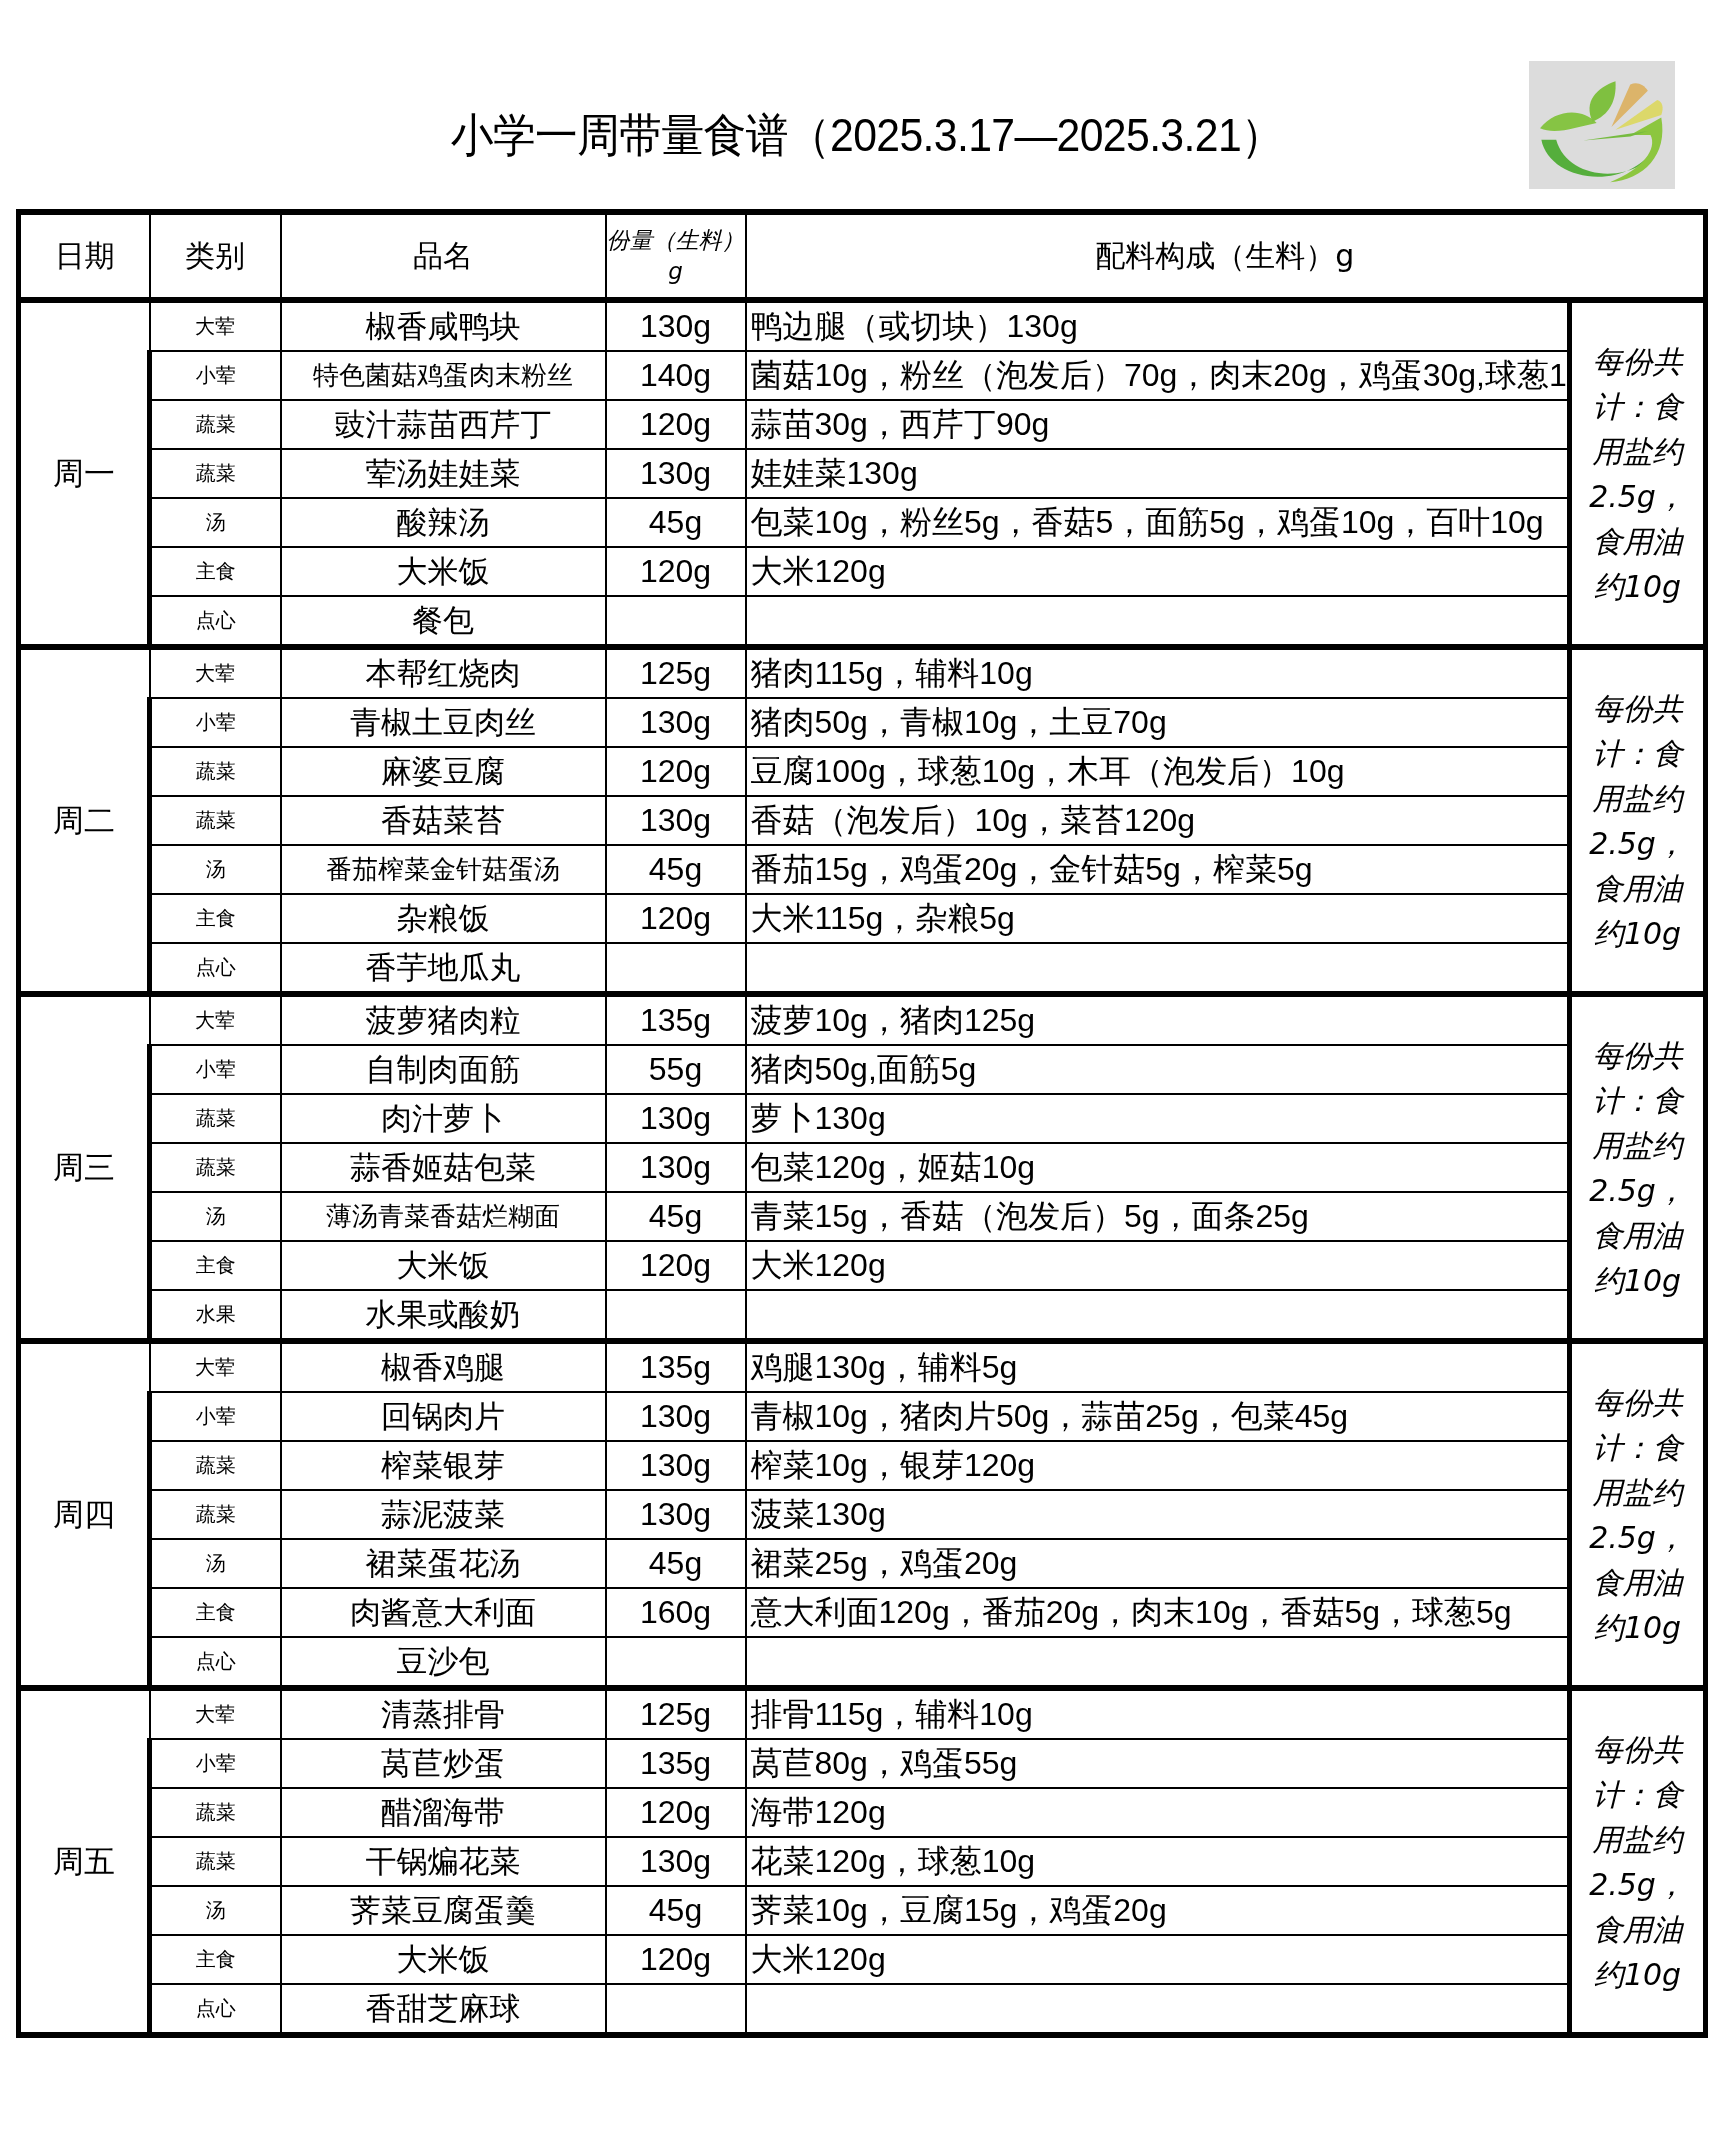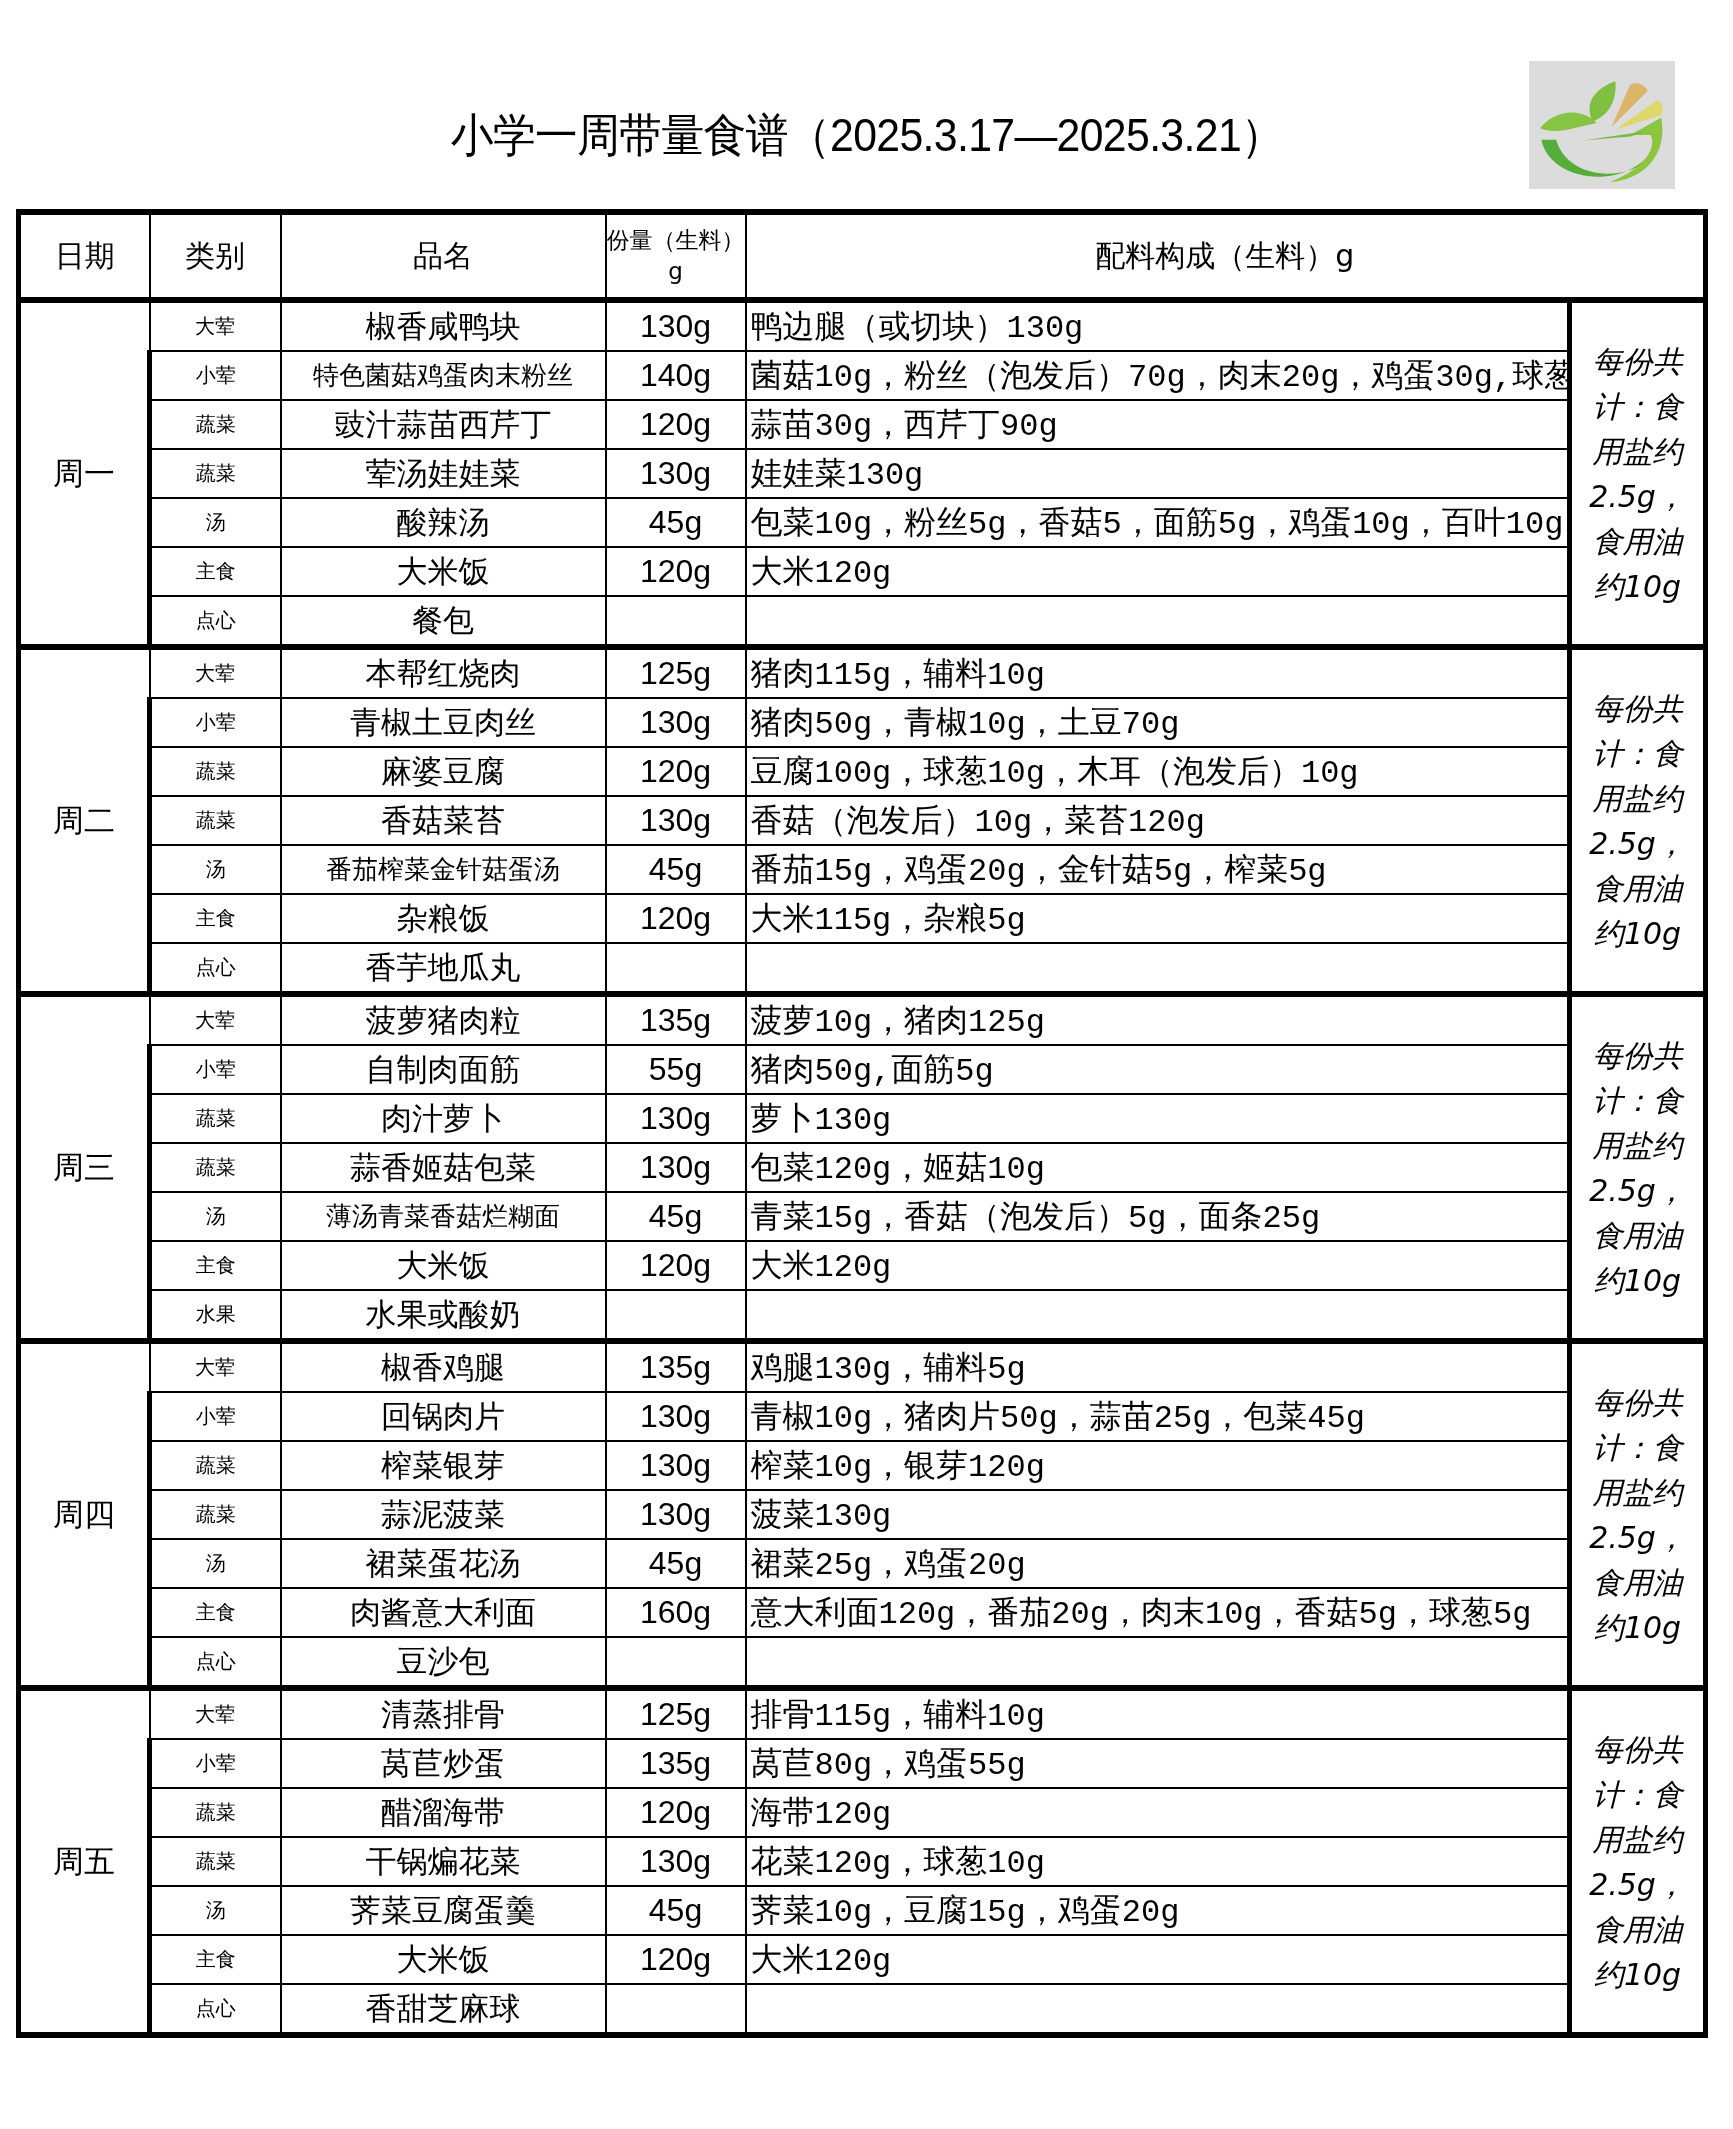--- a/index.html
+++ b/index.html
@@ -8,30 +8,30 @@
   .title { position:absolute; left:0; width:1734px; top:101px; text-align:center;
            font-size:46px; line-height:68px; font-family:"Liberation Sans", "DejaVu Sans", sans-serif;
            letter-spacing:-0.7px; transform:scaleX(0.93); transform-origin:center; }
   .logo { position:absolute; left:1529px; top:61px; width:146px; height:128px; background:#dcdcdc; }
   .logo svg { width:100%; height:100%; display:block; }
   table.menu { position:absolute; left:16px; top:209px; border-collapse:collapse; table-layout:fixed;
                width:1687px;padding-left:40px; }
   table.menu td, table.menu th { border:2px solid #000; padding:0; text-align:center; vertical-align:middle;
                overflow:hidden; white-space:nowrap; font-weight:normal; }
   table.menu th { height:82px; font-size:30px; font-family:"DejaVu Sans", sans-serif; }
-  table.menu th.qty-h { font-size:23px; line-height:31px; white-space:normal; }
+  table.menu th.qty-h { font-size:23px; line-height:31px; white-space:normal;font-style:italic; }
   table.menu tr.head th { border-top:6.8px solid #000; border-bottom:6.8px solid #000; }
   table.menu td { height:47px; }
   .c-day { font-size:31px; font-family:"DejaVu Sans", sans-serif; }
   .c-cat { font-size:20px; font-family:"DejaVu Sans", sans-serif; }
   .c-name { font-size:31px; font-family:Liberation Mono, monospace; }
   .c-name.small { font-size:26px;margin-left:16px; }
   .c-qty { font-size:32px; font-family:"Liberation Sans", sans-serif; }
   .c-ing { text-align:left !important; padding-left:4px !important; font-size:32px;
-           font-family:Liberation Mono, monospace; }
+           font-family:Liberation Sans, sans-serif; }
   .c-ing.small { font-size:32px; }
   .c-note { font-size:30px; line-height:45px; white-space:normal !important; font-family:"DejaVu Sans", sans-serif;
             text-align:right; padding:0 9.5px !important; border-left:5.4px solid #000 !important;
             border-right:5.4px solid #000 !important; word-break:break-all;font-style:italic; }
   tr.day-start td { border-top:6px solid #000; }
   table.menu tr td:first-child, table.menu tr th:first-child { border-left:5.4px solid #000; }
   table.menu tr.head th:last-child { border-right:5.4px solid #000; }
   tr.last-row td { border-bottom:6.8px solid #000; }
 </style>
 </head>

